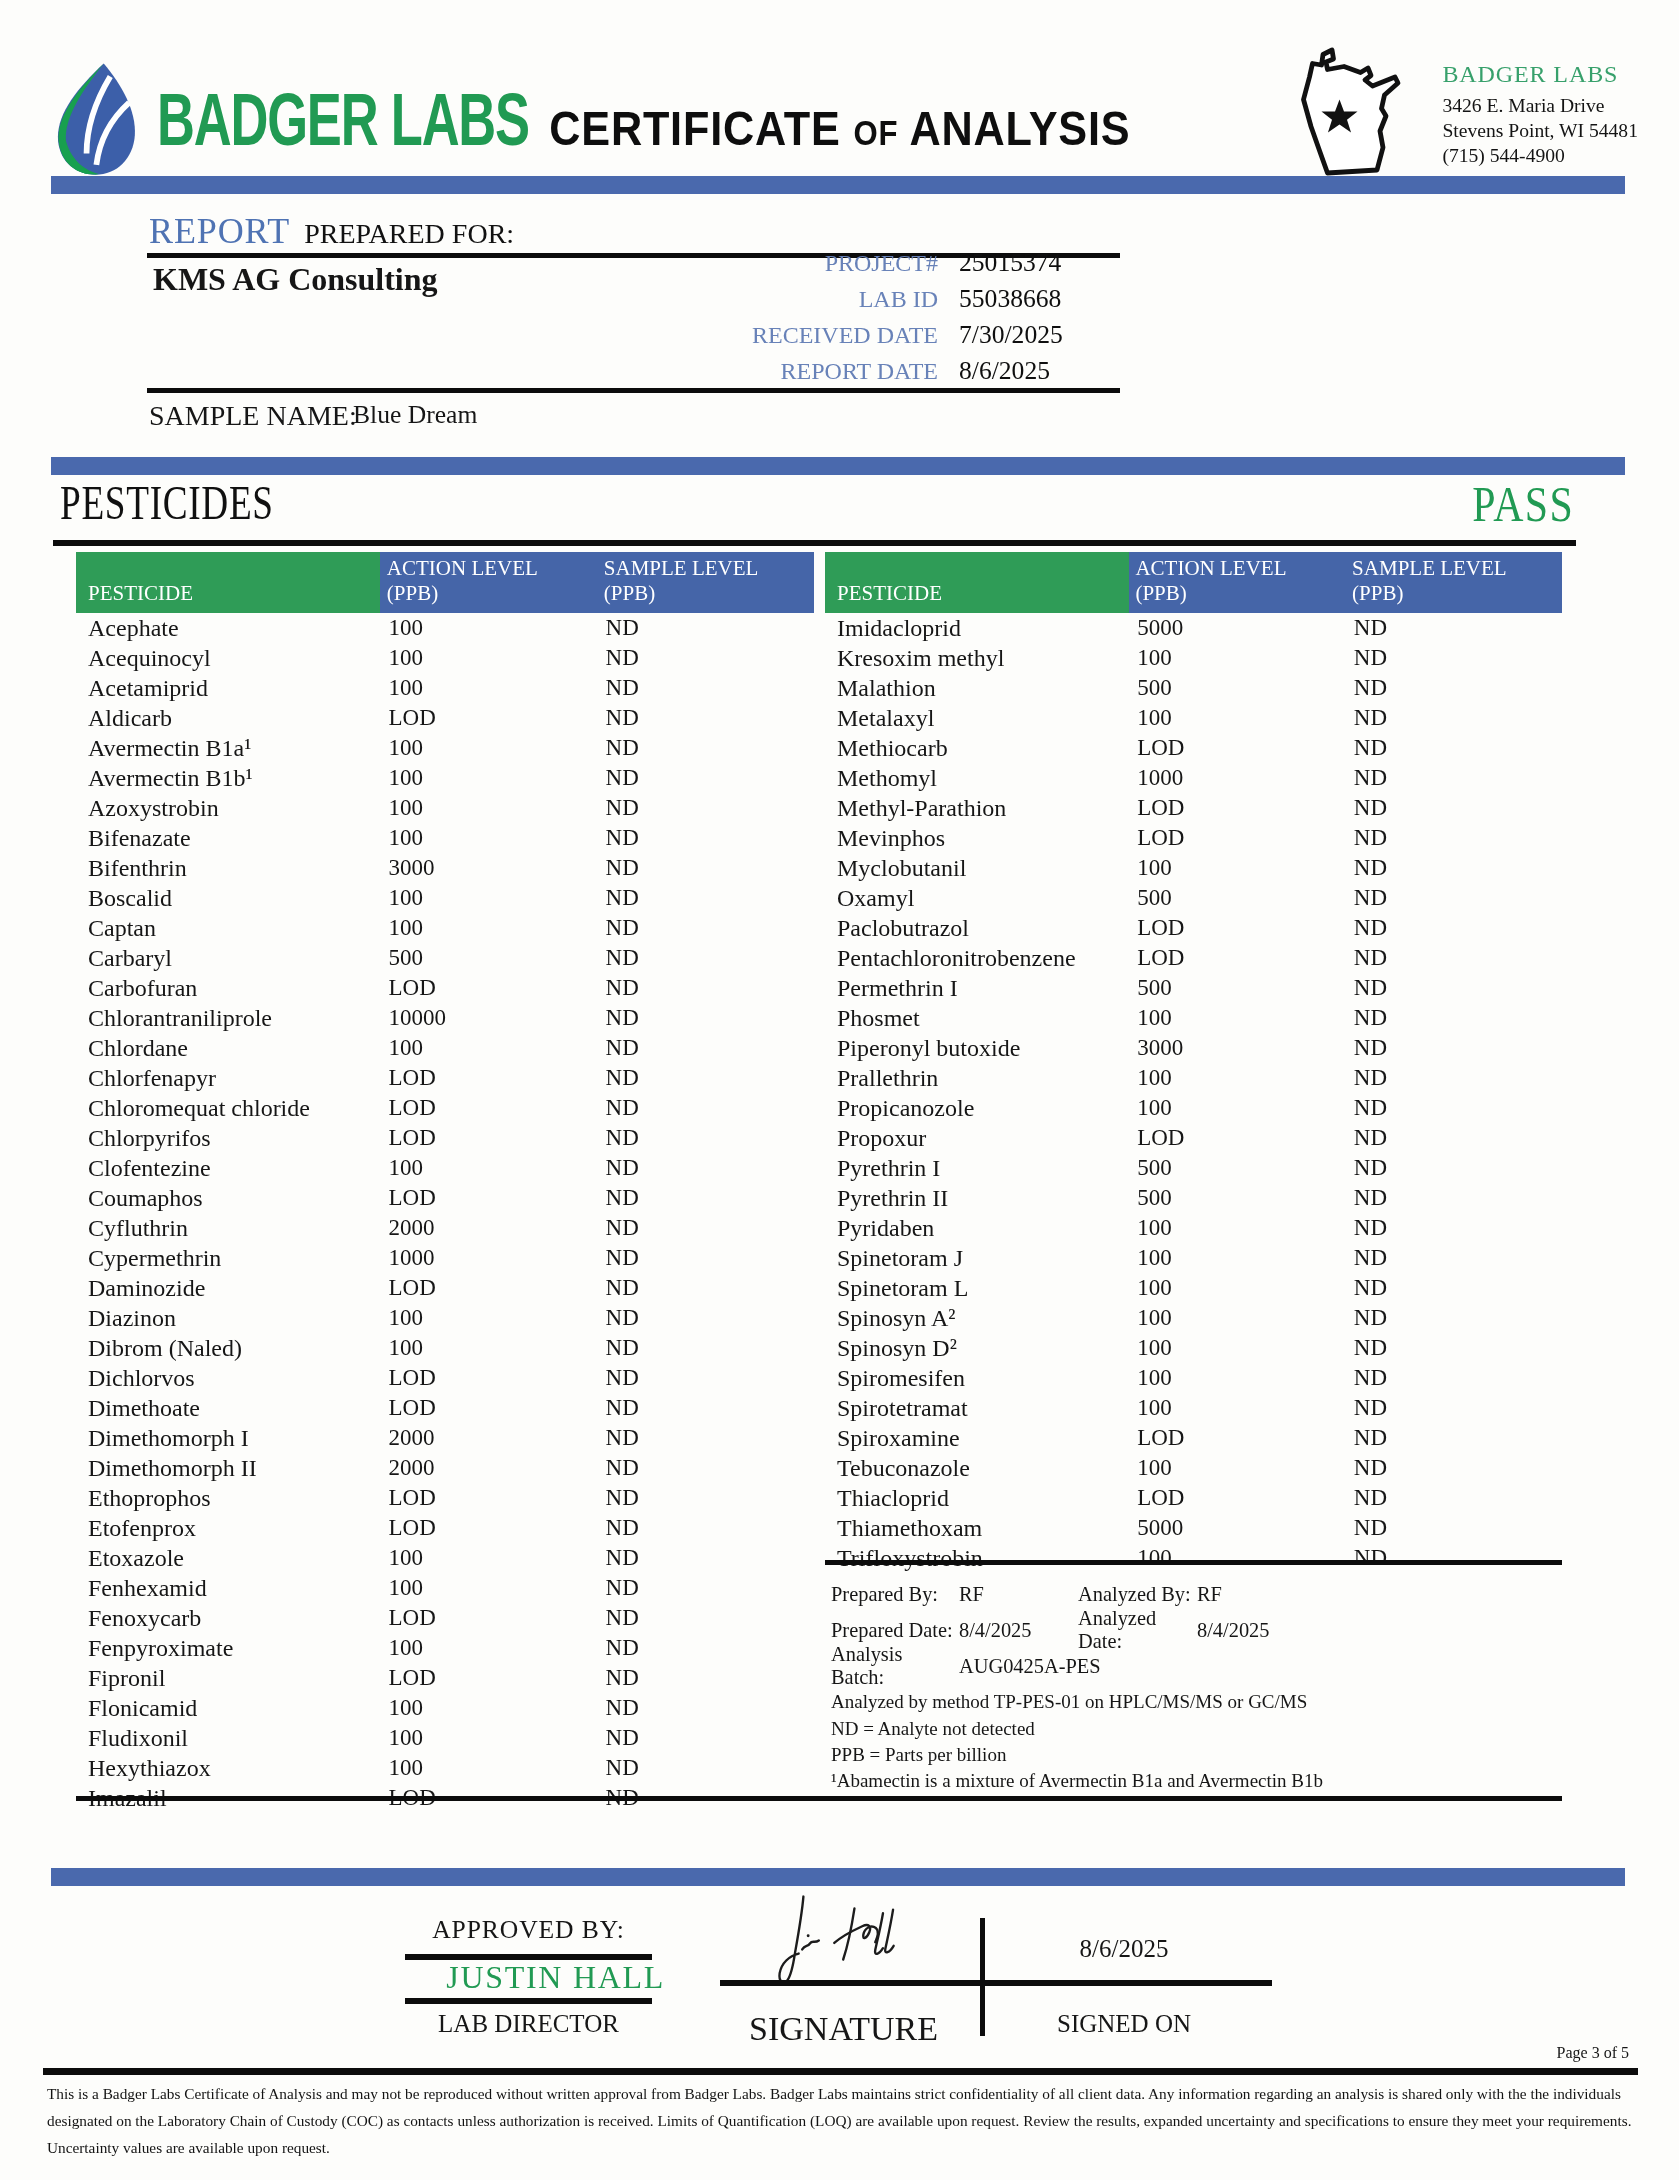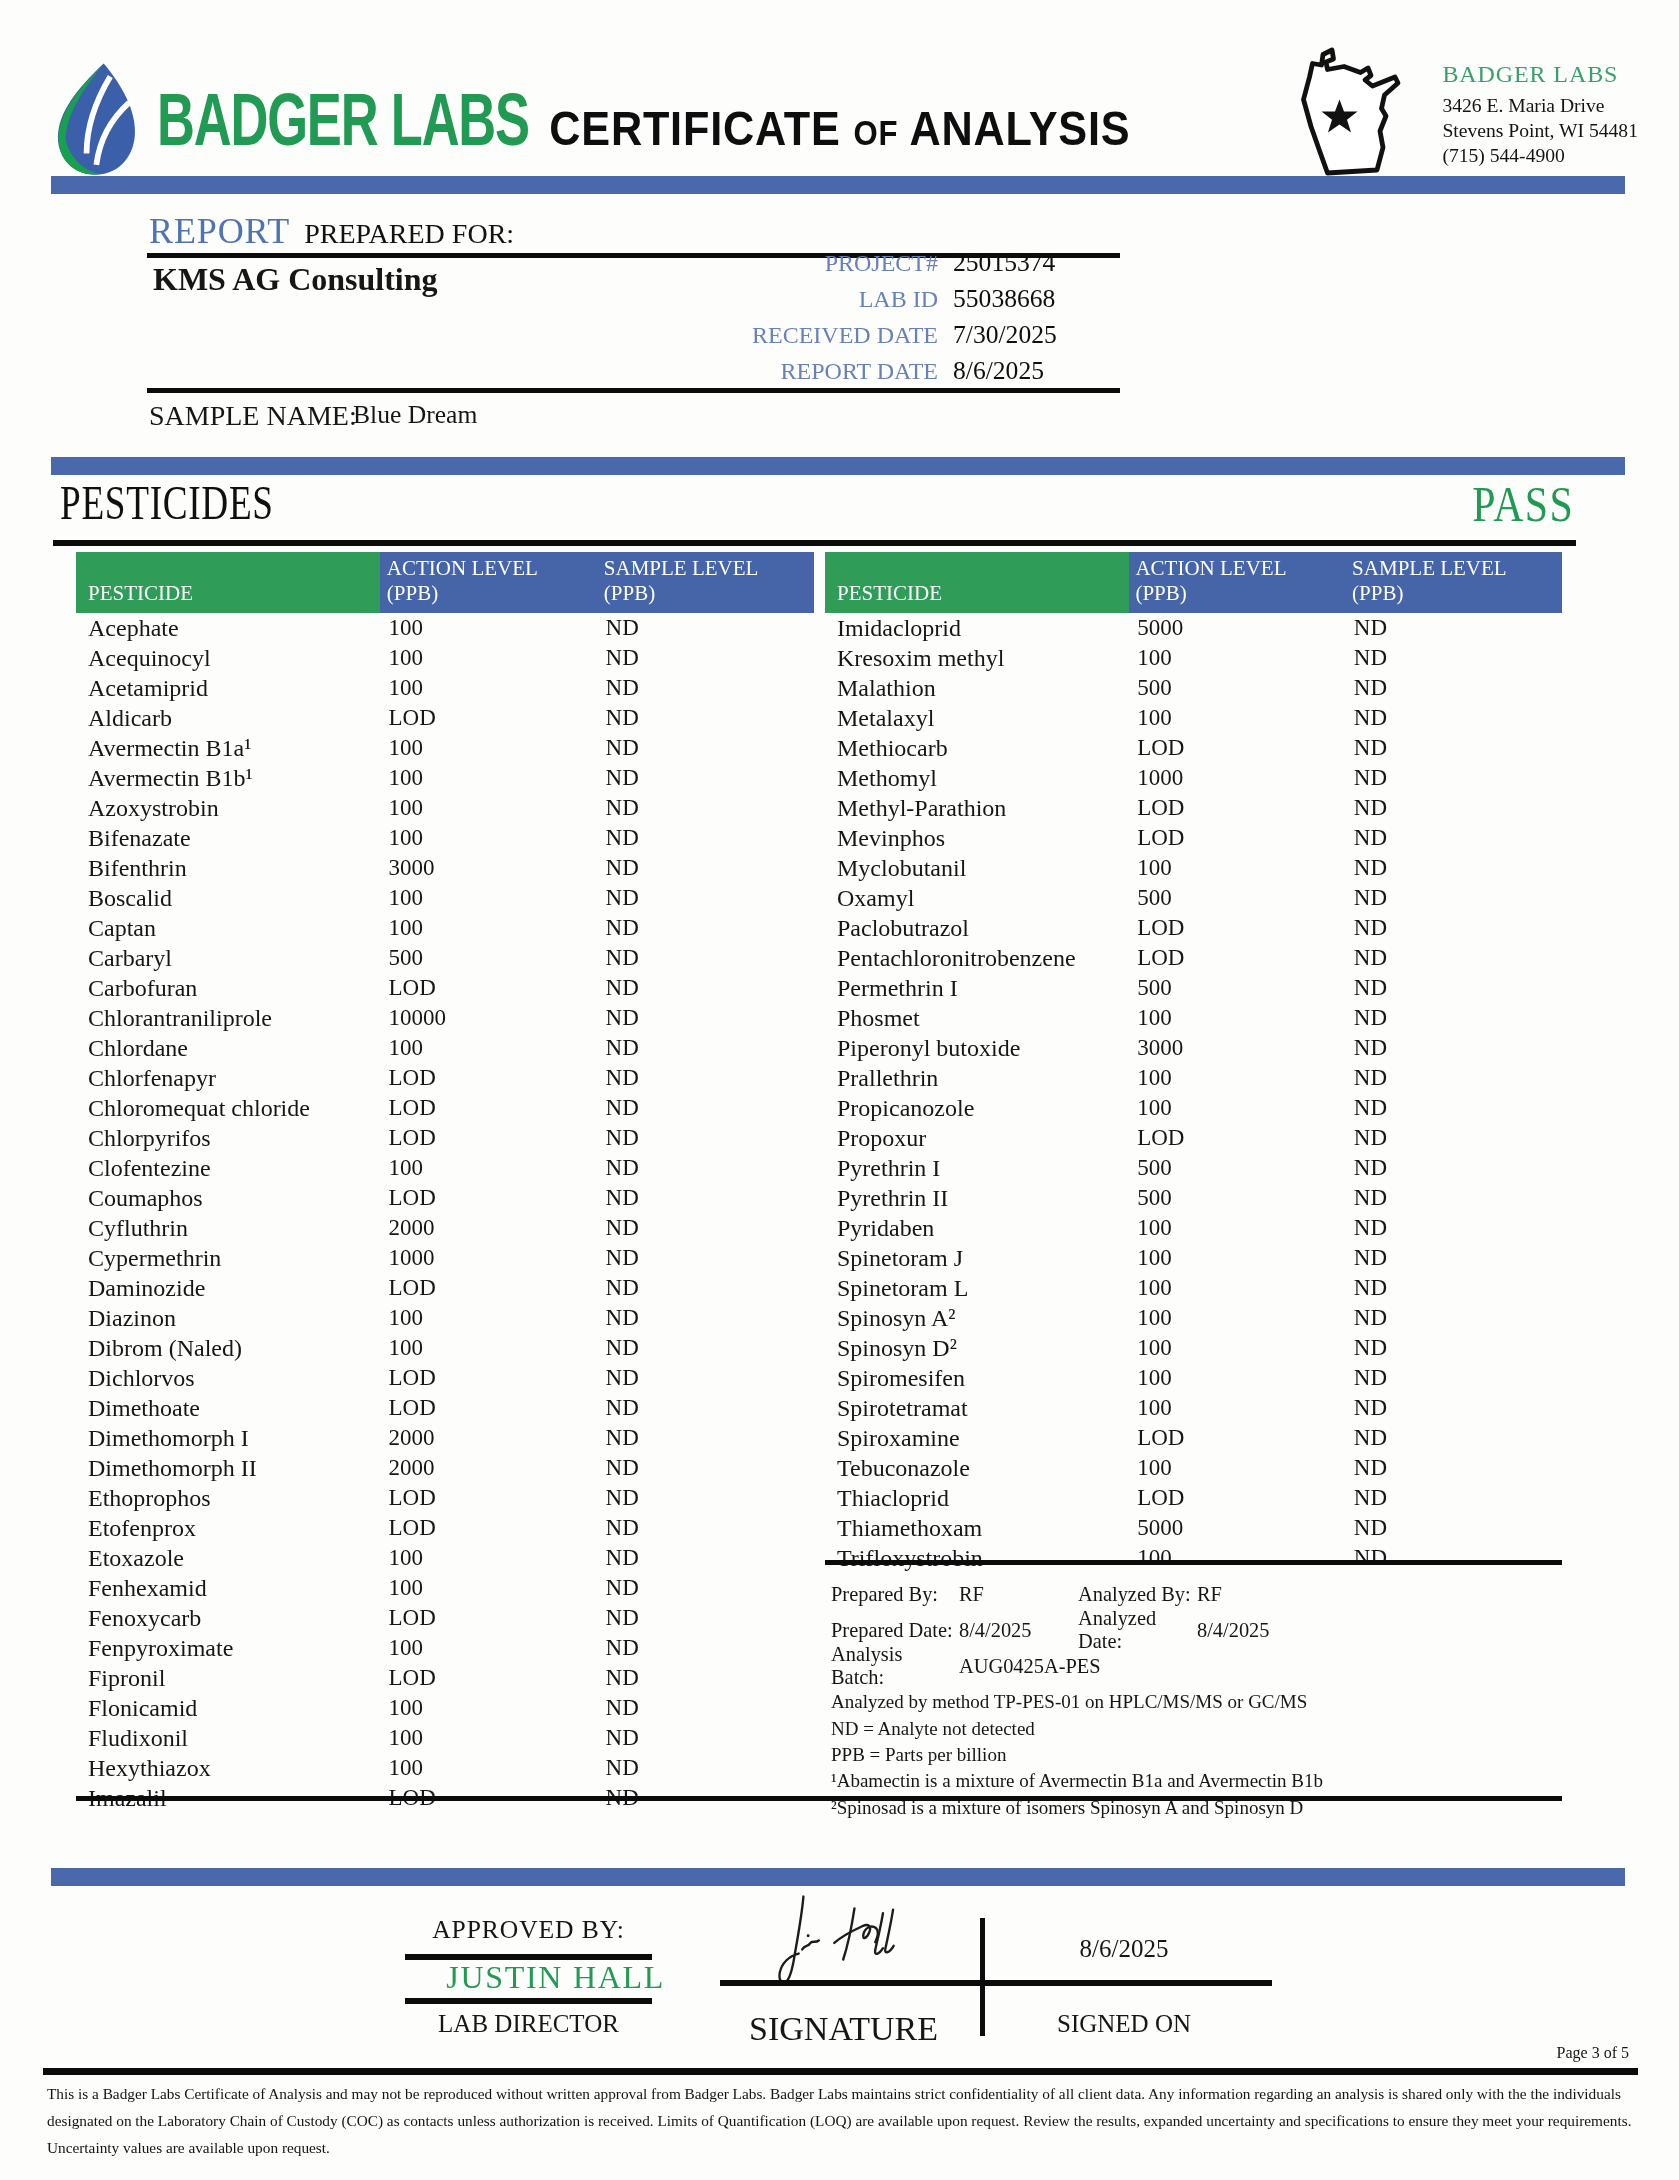--- a/index.html
+++ b/index.html
@@ -35,21 +35,21 @@
 
   
   .prep-line { position:absolute; left:149px; top:210px; white-space:nowrap; }
   .report-word { font-size:36px; color:var(--report_blue); letter-spacing:0.9px; }
   .prep-rest { font-size:28px; color:#121212; margin-left:14px; }
   .rule-1 { left:147px; top:253px; width:973px; height:5.1px; }
   .client { position:absolute; left:153px; top:261px; font-size:32px; font-weight:bold; }
   .fields { position:absolute; left:596px; top:245px; width:525px; }
   .info-row { display:flex; height:36px; align-items:center; line-height:36px; }
   .info-label { width:342px; text-align:right; color:var(--label_blue); font-size:24px; }
-  .info-value { margin-left:15px; font-size:25.6px; color:#0f0f0f; }
+  .info-value { margin-left:21px; font-size:25.6px; color:#0f0f0f; }
   .rule-2 { left:147px; top:388px; width:973px; height:5.1px; }
   .sample-label { position:absolute; left:149px; top:400px; font-size:28px; }
   .sample-name  { position:absolute; left:353px; top:400px; font-size:25.6px; }
 
   
   .sec-title {
     position:absolute; left:60px; top:474px; font-size:49px; color:#101010;
     transform:scaleX(0.76); transform-origin:left top; letter-spacing:0.9px; white-space:nowrap;
   }
   .sec-status {
@@ -593,21 +593,20 @@
     </div>
     <div class="meta-row">
       <span class="ml1">Analysis Batch:</span>
       <span class="mv2">AUG0425A-PES</span>
     </div>
     <div class="notes">
         <div class="note-line">Analyzed by method TP-PES-01 on HPLC/MS/MS or GC/MS</div>
         <div class="note-line">ND = Analyte not detected</div>
         <div class="note-line">PPB = Parts per billion</div>
         <div class="note-line">¹Abamectin is a mixture of Avermectin B1a and Avermectin B1b</div>
-        <div class="note-line">²Spinosad is a mixture of isomers Spinosyn A and Spinosyn D</div>
       </div>
   </div>
 
   <div class="bar bar3"></div>
 
   <div class="approved-by">APPROVED BY:</div>
   <div class="rule ap-rule1"></div>
   <div class="approver">JUSTIN HALL</div>
   <div class="rule ap-rule2"></div>
   <div class="approver-title">LAB DIRECTOR</div>

